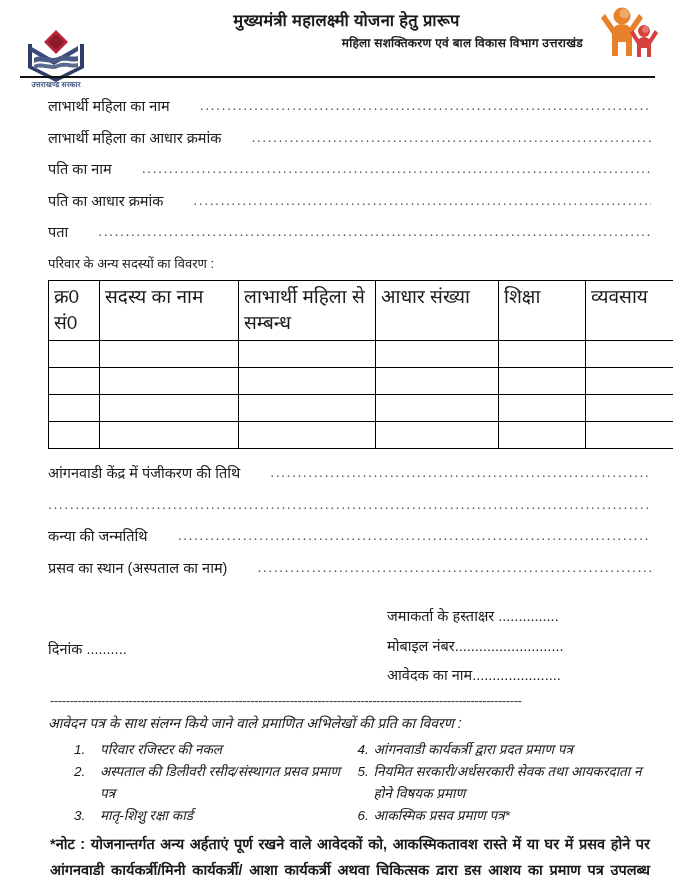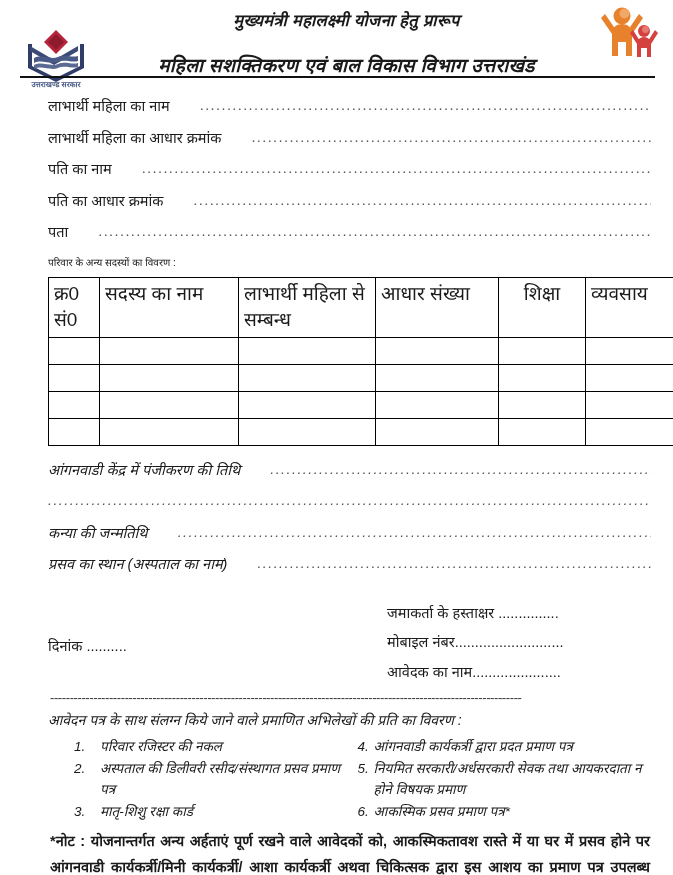--- a/index.html
+++ b/index.html
@@ -20,36 +20,36 @@
   .header {
     position: relative;
     height: 82px;
   }
   .header-center {
     position: absolute;
     left: 110px;
     right: 90px;
     top: 8px;
     text-align: center;
-    font-style: italic;
   }
   .title-main {
     font-size: 16.5px;
     font-weight: bold;
     letter-spacing: 0.3px;
     line-height: 1.5;
     white-space: nowrap;
   }
   .title-sub {
-    font-size: 19px;
+    font-size: 12px;
     font-weight: bold;
     letter-spacing: 0.3px;
     line-height: 1.6;
-    margin-top: 18px;
-    white-space: nowrap;
+    margin-top: 1px;
+    white-space: nowrap;
+    text-align: right;
   }
   .header-rule {
     position: absolute;
     left: 20px;
     right: 18px;
     top: 76px;
     height: 0;
     border-top: 2.5px solid #111;
   }
 
@@ -91,21 +91,21 @@
     flex: 1 1 auto;
     overflow: hidden;
     white-space: nowrap;
     color: #555;
     font-size: 14.5px;
     letter-spacing: 1.4px;
     position: relative;
     top: -1px;
   }
   .section-label {
-    font-size: 10px;
+    font-size: 13px;
     margin-top: 17px;
     line-height: 1.1;
   }
 
   
   table.members {
     border-collapse: collapse;
     width: 596px;
     margin-top: 9px;
     table-layout: fixed;
@@ -118,25 +118,25 @@
     line-height: 1.38;
     height: 19px;
   }
   table.members tr.head td {
     height: 42px;
   }
   .c1 { width: 40px; }
   .c2 { width: 128px; }
   .c3 { width: 126px; }
   .c4 { width: 112px; margin-top: 12px; }
-  .c5 { width: 76px; text-align: center; }
+  .c5 { width: 76px; }
   .c6 { width: 114px; }
 
   
-  .post-table { margin-top: 0; font-style: italic; }
+  .post-table { margin-top: 0; }
 
   
   .sign-block {
     position: relative;
     margin-top: 34px;
     height: 78px;
     font-size: 14.5px;
   }
   .sign-right {
     position: absolute;

